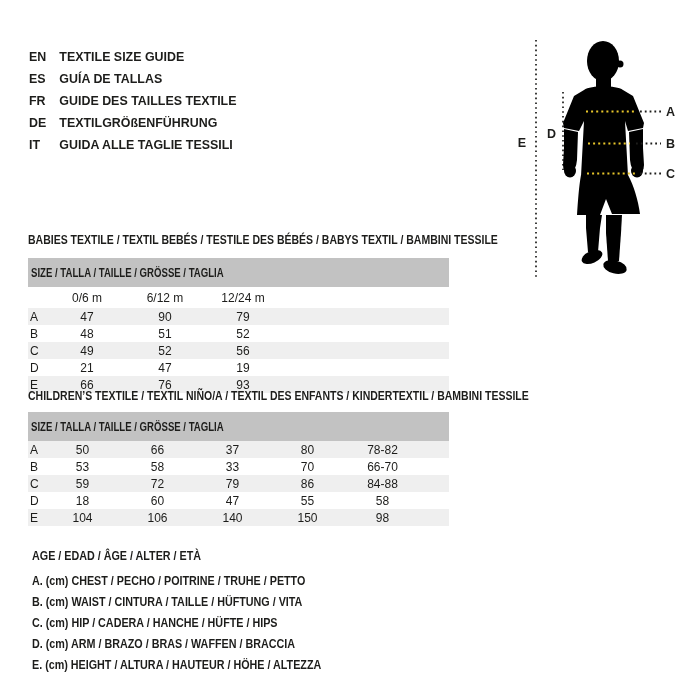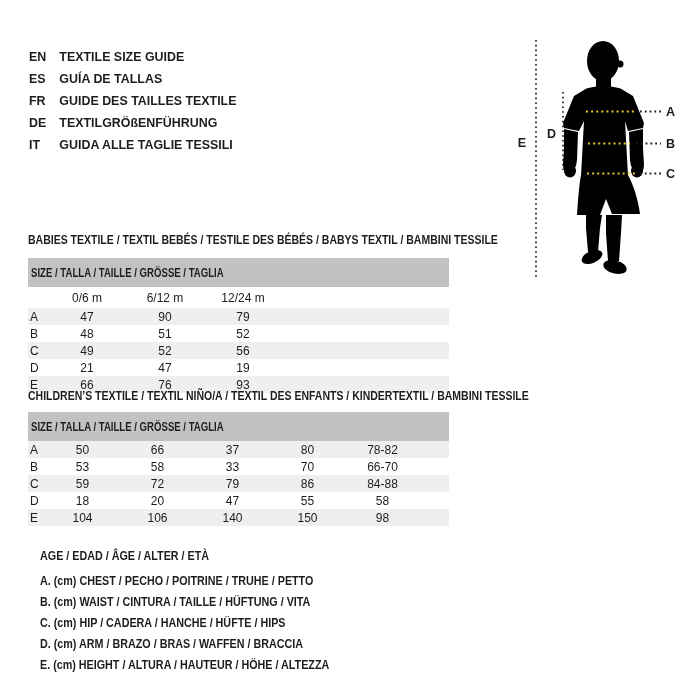--- a/index.html
+++ b/index.html
@@ -45,21 +45,21 @@
   }
   .thead { display:grid; height:21px; align-items:center; font-size:12px; }
   .trow  { display:grid; height:17px; align-items:center; font-size:12px; }
   .babies-grid   { grid-template-columns:20px 78px 78px 78px; }
   .children-grid { grid-template-columns:17px 75px 75px 75px 75px 75px; }
   .stripe { background:#efefef; }
   .cell { text-align:center; }
   .row-label { text-align:left; padding-left:2px; }
 
   
-  .legend { position:absolute; left:40px; top:546px; }
+  .legend { position:absolute; left:32px; top:546px; }
   .legend-line {
     height:21px; line-height:21px;
     font-size:12.5px; font-weight:700; white-space:nowrap;
     transform:scaleX(0.86); transform-origin:0 50%;
   }
   .legend-age { margin-bottom:4px; }
 
   
   .figure { position:absolute; left:500px; top:28px; width:195px; height:260px; }
   .silhouette { fill:#000000; stroke:none; }
@@ -202,21 +202,21 @@
     <span class="row-label">C</span>
     <span class="cell">59</span>
     <span class="cell">72</span>
     <span class="cell">79</span>
     <span class="cell">86</span>
     <span class="cell">84-88</span>
   </div>
   <div class="trow children-grid">
     <span class="row-label">D</span>
     <span class="cell">18</span>
-    <span class="cell">20</span>
+    <span class="cell">60</span>
     <span class="cell">47</span>
     <span class="cell">55</span>
     <span class="cell">58</span>
   </div>
   <div class="trow children-grid stripe">
     <span class="row-label">E</span>
     <span class="cell">104</span>
     <span class="cell">106</span>
     <span class="cell">140</span>
     <span class="cell">150</span>

